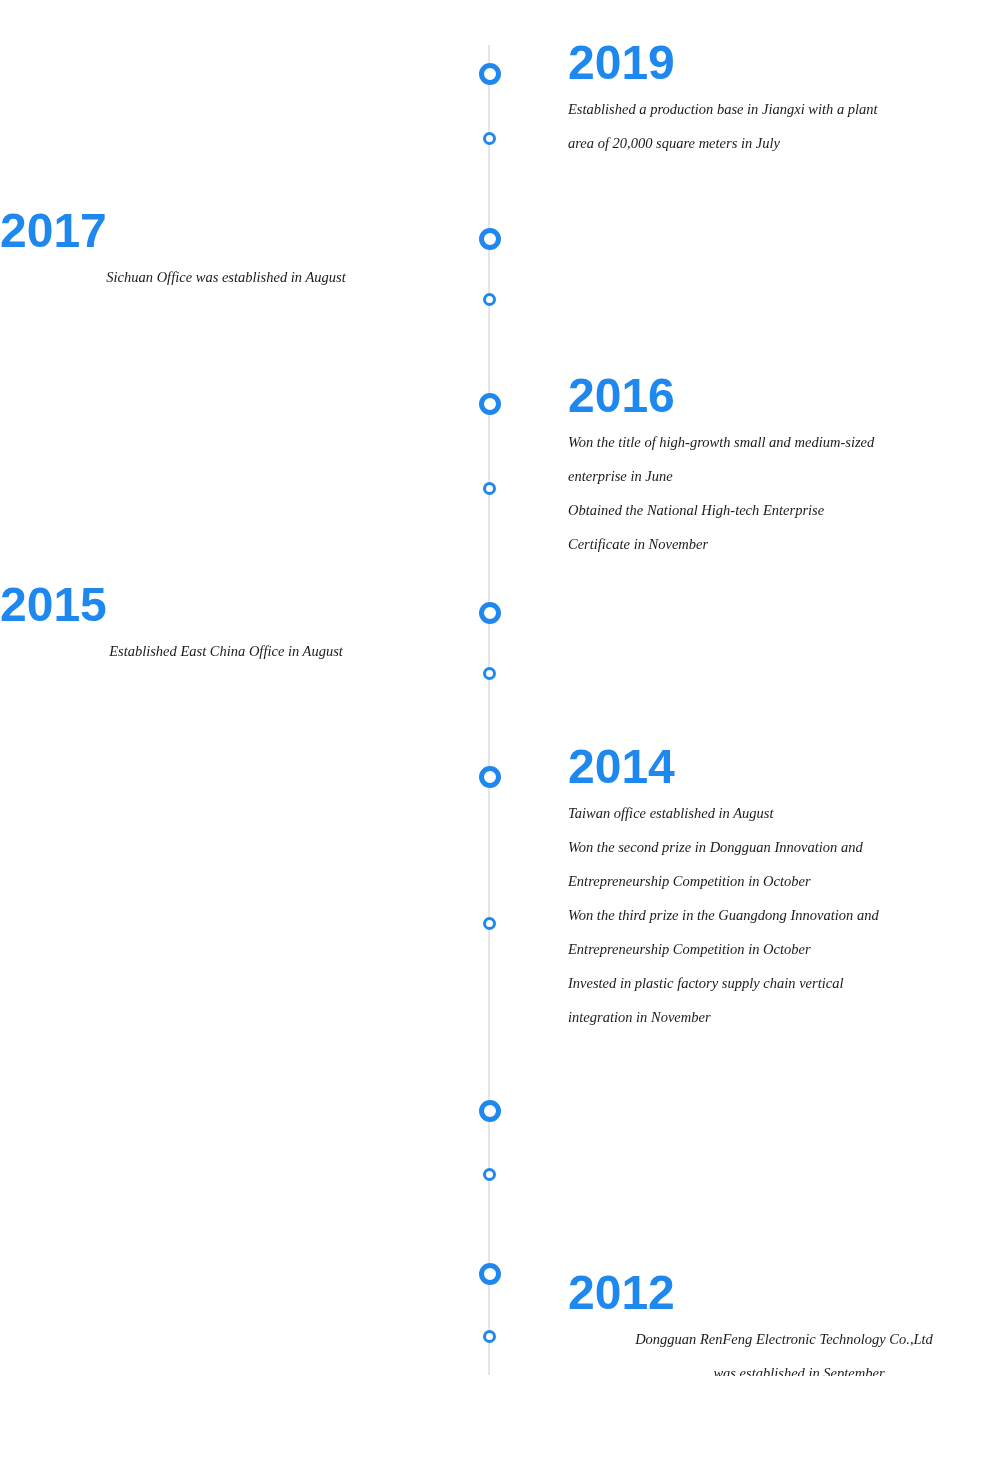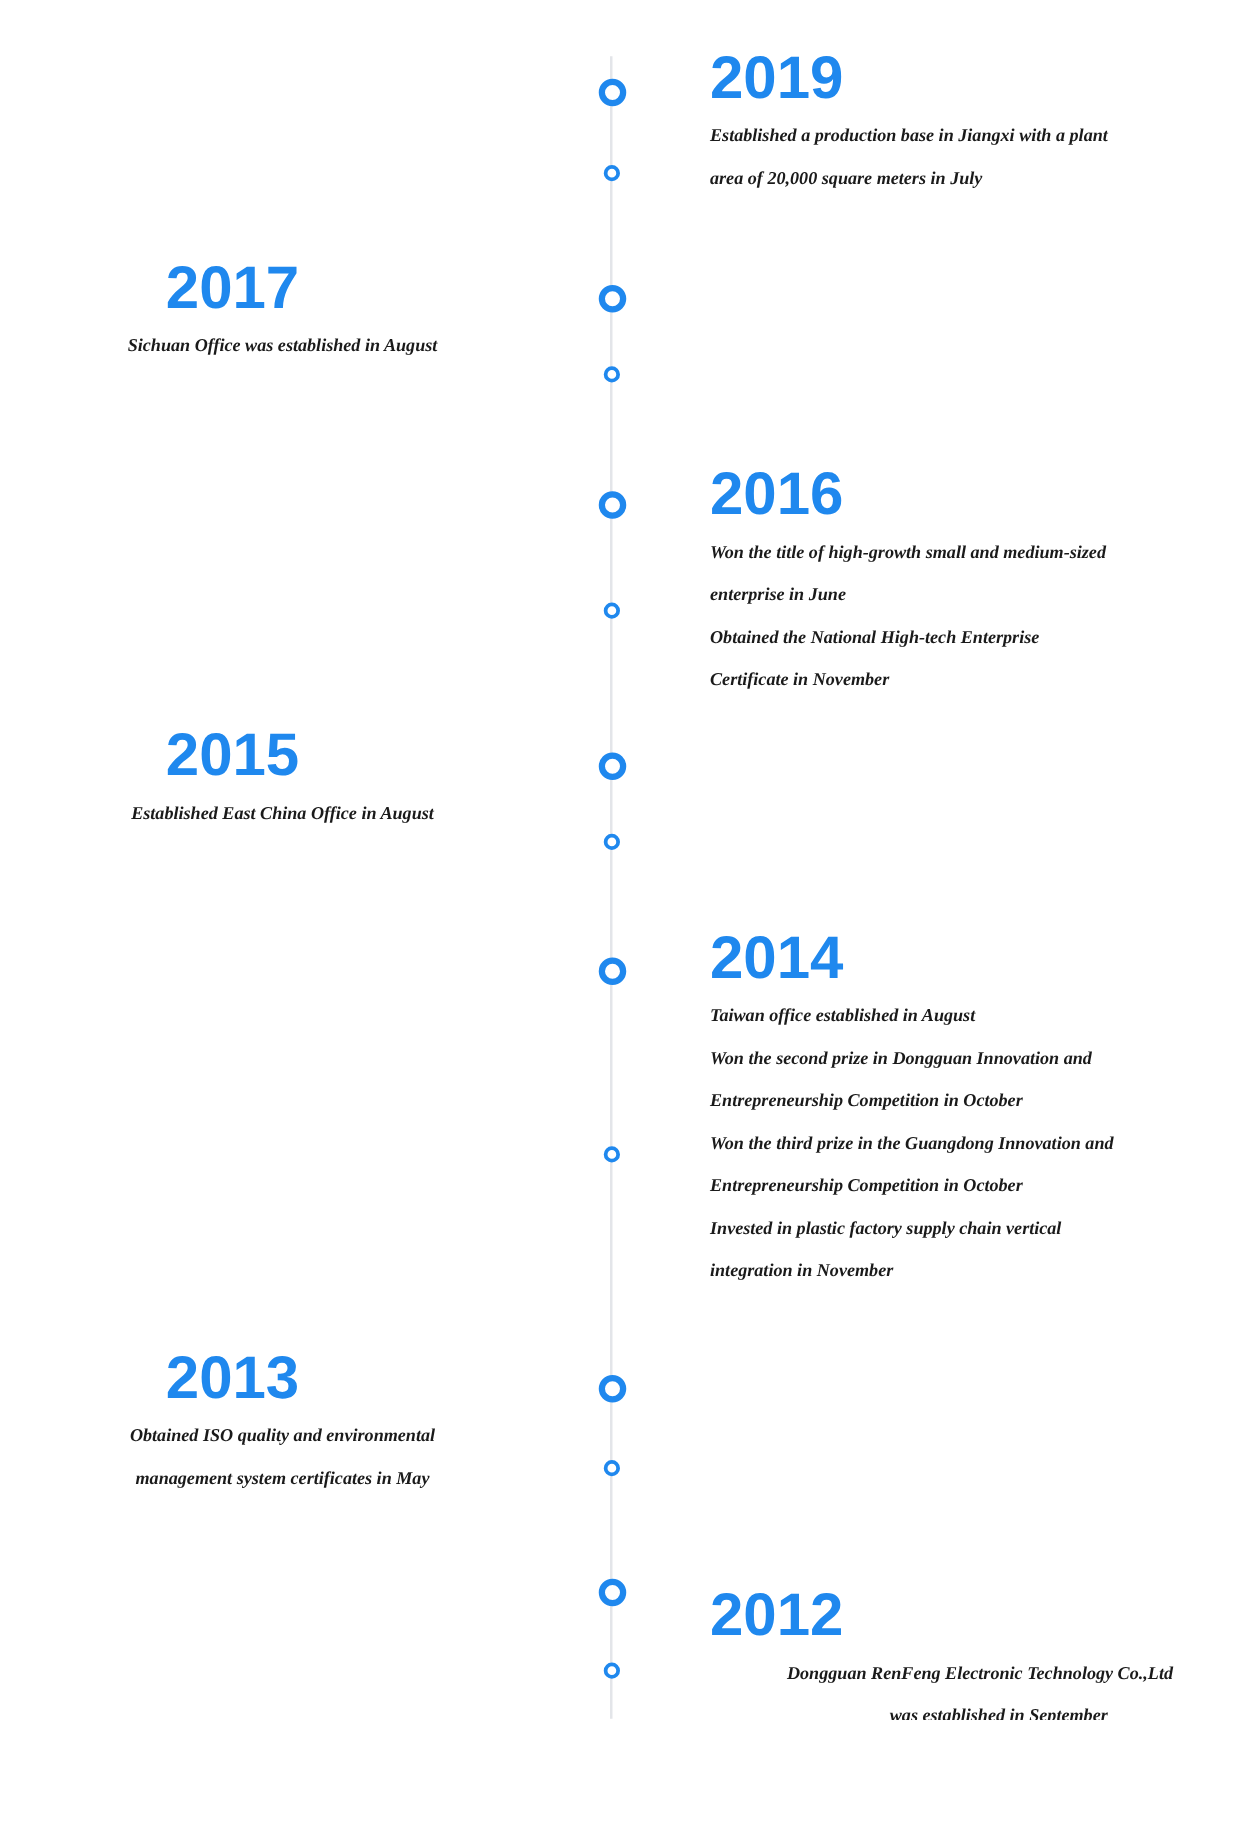--- a/index.html
+++ b/index.html
@@ -73,36 +73,36 @@
   .year {
     font-family: "Liberation Sans", sans-serif;
     font-weight: bold;
     font-size: 48px;
     line-height: 1.05;
     color: #1f88ee;
     letter-spacing: 0px;
     margin: 0 0 4px 0;
   }
   .entry.left .year {
-    text-align: center;
+    text-align: left;
     padding-right: 60px;
   }
   .entry.right .year {
     text-align: left;
   }
 
   .events {
     margin: 0;
     padding: 0;
     list-style: none;
   }
   .events li {
     font-family: "Liberation Serif", serif;
     font-style: italic;
-    font-weight: bold;
+    font-weight: normal;
     font-size: 14.5px;
     line-height: 34px;
     color: #1a1a1a;
     white-space: nowrap;
   }
   .entry.left .events li {
     white-space: normal;
     padding-left: 20px;
   }
 
@@ -180,27 +180,20 @@
       <li>Taiwan office established in August</li>
       <li>Won the second prize in Dongguan Innovation and</li>
       <li>Entrepreneurship Competition in October</li>
       <li>Won the third prize in the Guangdong Innovation and</li>
       <li>Entrepreneurship Competition in October</li>
       <li>Invested in plastic factory supply chain vertical</li>
       <li>integration in November</li>
     </ul>
   </div>
 
-  <div class="entry left" id="entry-2013">
-    <div class="year">2013</div>
-    <ul class="events">
-      <li>Obtained ISO quality and environmental</li>
-      <li>management system certificates in May</li>
-    </ul>
-  </div>
 
   <div class="entry right" id="entry-2012">
     <div class="year">2012</div>
     <ul class="events">
       <li>Dongguan RenFeng Electronic Technology Co.,Ltd</li>
       <li>was established in September</li>
     </ul>
   </div>
 
 </div>

